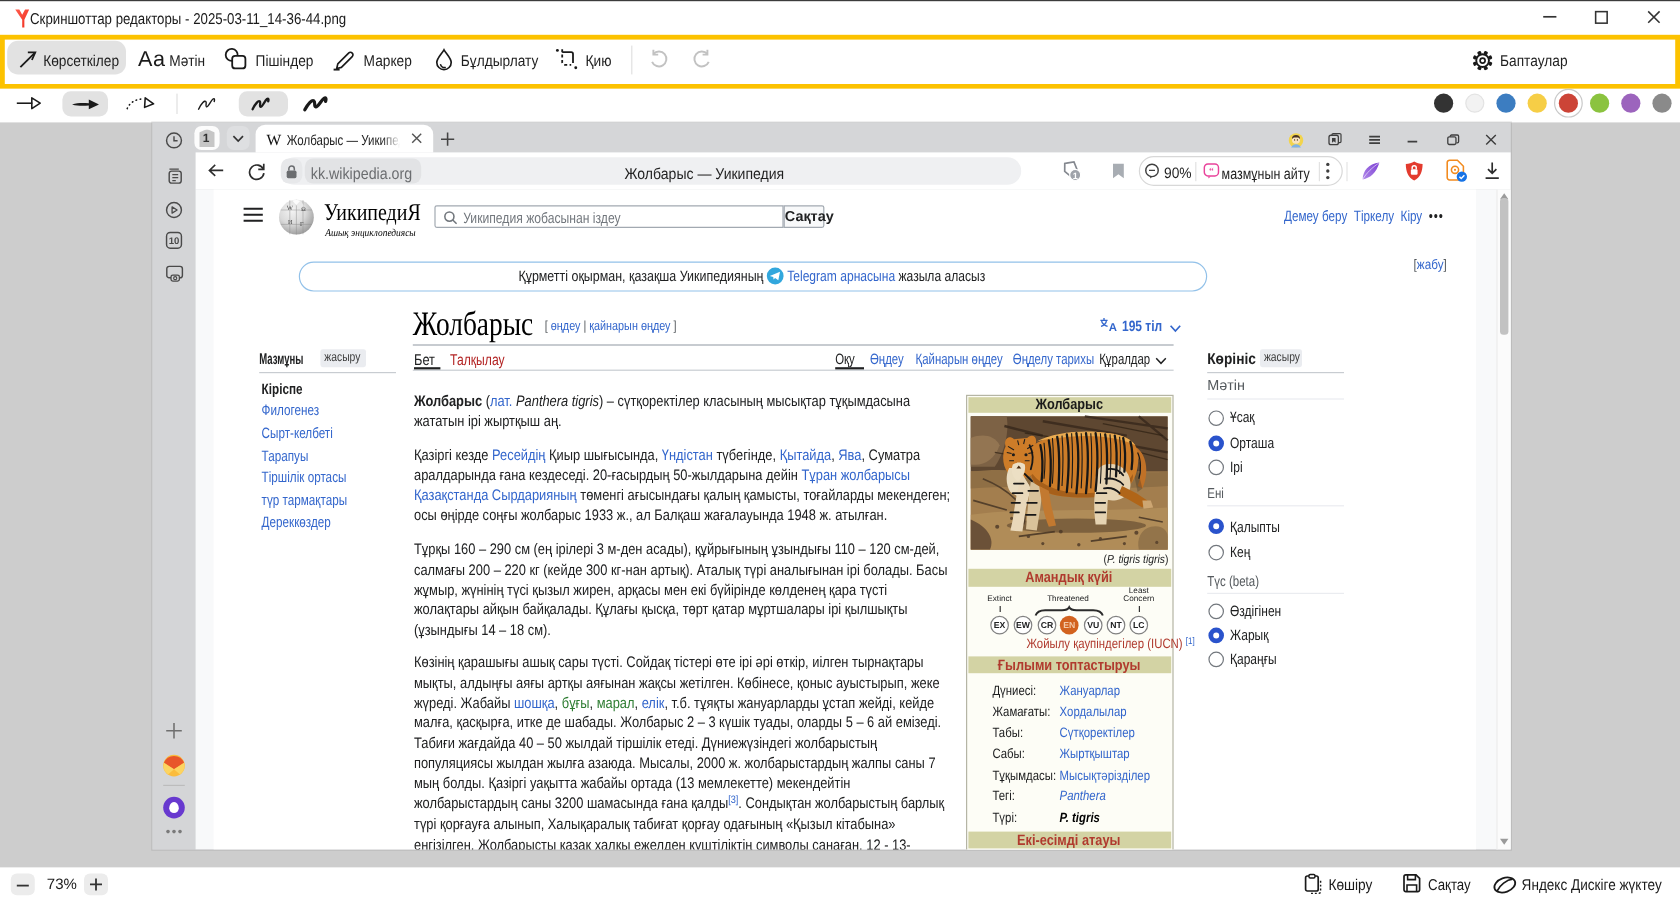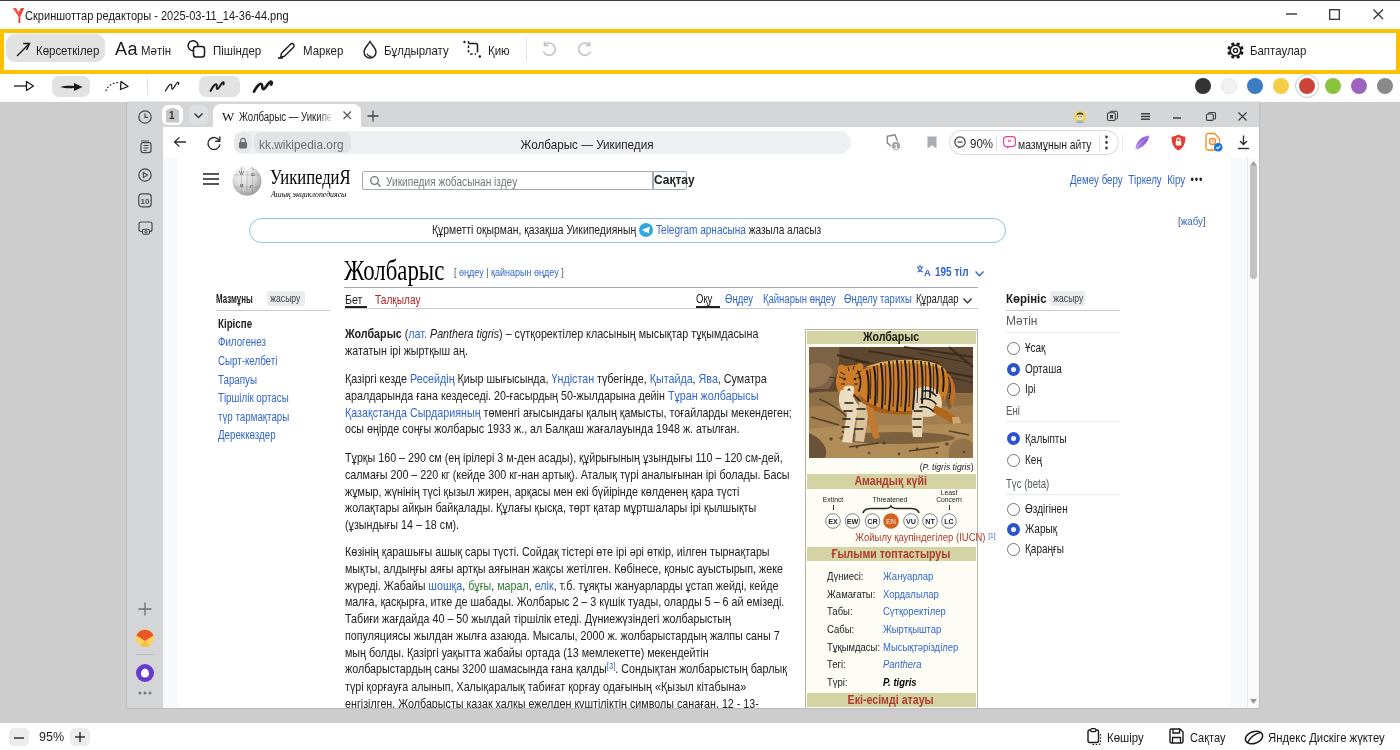--- a/index.html
+++ b/index.html
@@ -542,21 +542,21 @@
   <div class="abs" style="left:700px;top:466.4px;font-size:11.3px;color:#202122;line-height:17.7px;transform:scaleX(0.84);transform-origin:0 0;">Дүниесі:<br>Жамағаты:<br>Табы:<br>Сабы:<br>Тұқымдасы:<br>Тегі:<br>Түрі:</div>
   <div class="abs" style="left:756px;top:466.4px;font-size:11.3px;line-height:17.7px;white-space:nowrap;transform:scaleX(0.84);transform-origin:0 0;"><a class="blue">Жануарлар</a><br><a class="blue">Хордалылар</a><br><a class="blue">Сүтқоректілер</a><br><a class="blue">Жыртқыштар</a><br><a class="blue">Мысықтәрізділер</a><br><a class="blue"><i>Panthera</i></a><br><b><i>P. tigris</i></b></div>
   <div class="abs" style="left:679.5px;top:591px;width:169px;height:14.5px;background:#d3d3a4;text-align:center;font-size:12.5px;font-weight:bold;color:#b03a2e;line-height:14.5px;"><span style="display:inline-block;transform:scaleX(0.85);">Екі-есімді атауы</span></div>
 </div>
 
 <div class="abs" style="left:0;top:722.5px;width:1400px;height:27.5px;background:#fff;"></div>
 <div class="abs" style="left:8.5px;top:728px;width:20px;height:18px;background:#ececec;border-radius:5px;"></div>
 <svg class="ic" style="left:13.5px;top:736.5px;" width="10" height="2">
       <path d="M0 1 H10" stroke="#333" stroke-width="1.5"></path>
     </svg>
-<div class="abs" style="left:39px;top:730px;font-size:12.5px;color:#1a1a1a;">95%</div>
+<div class="abs" style="left:39px;top:730px;font-size:12.5px;color:#1a1a1a;">73%</div>
 <div class="abs" style="left:70px;top:728px;width:20px;height:18px;background:#ececec;border-radius:5px;"></div>
 <svg class="ic" style="left:75px;top:732px;" width="10" height="10">
       <path d="M5 0 V10 M0 5 H10" stroke="#333" stroke-width="1.5"></path>
     </svg>
 <svg class="ic" style="left:1087px;top:728px;" width="14" height="17" viewBox="0 0 14 17">
   <rect x="1" y="2" width="10.5" height="12.5" rx="1.5" fill="none" stroke="#1a1a1a" stroke-width="1.4"></rect>
   <rect x="3.8" y="0.7" width="5" height="3" rx="1" fill="#fff" stroke="#1a1a1a" stroke-width="1.2"></rect>
   <path d="M13.5 6 V15 a1.5 1.5 0 0 1 -1.5 1.5 H4" fill="none" stroke="#1a1a1a" stroke-width="1.2" stroke-dasharray="1.6 1.6"></path>
 </svg>
 <div class="abs" style="left:1107px;top:730px;font-size:13px;color:#1a1a1a;transform:scaleX(0.88);transform-origin:0 0;">Көшіру</div>

